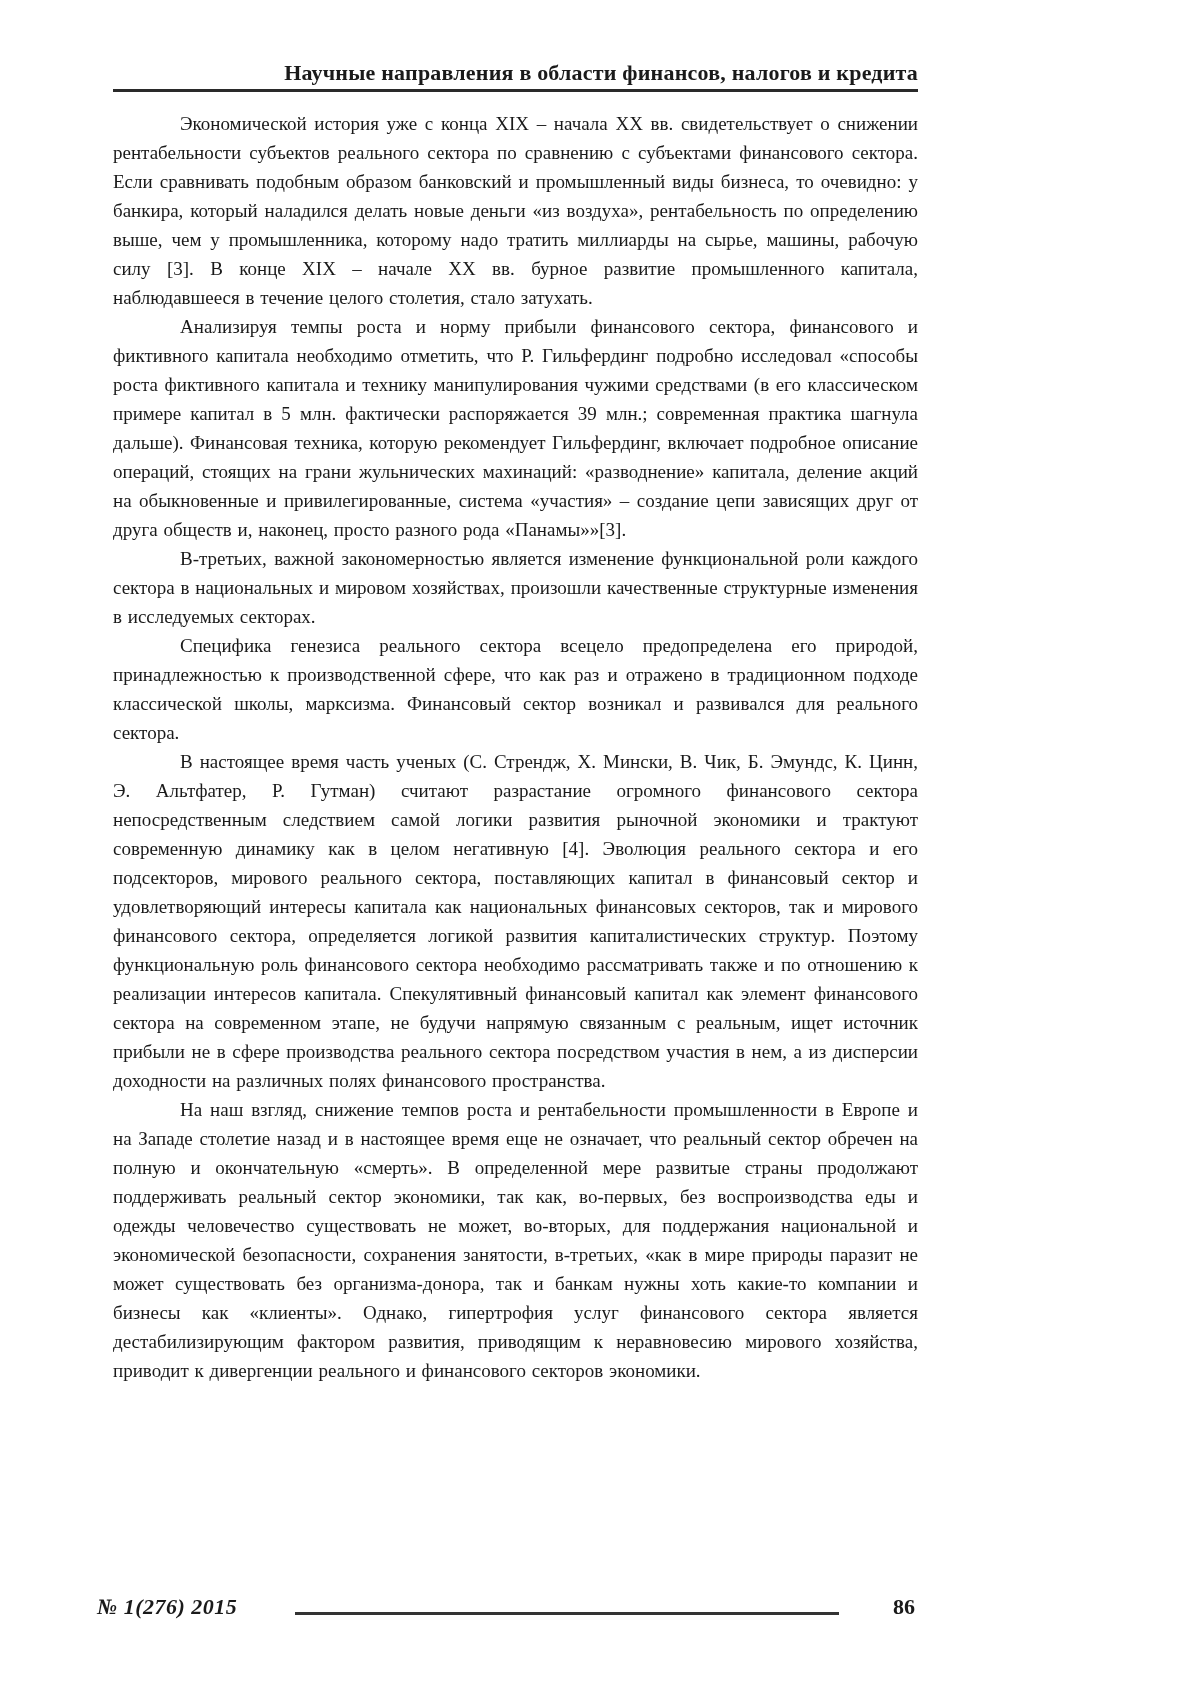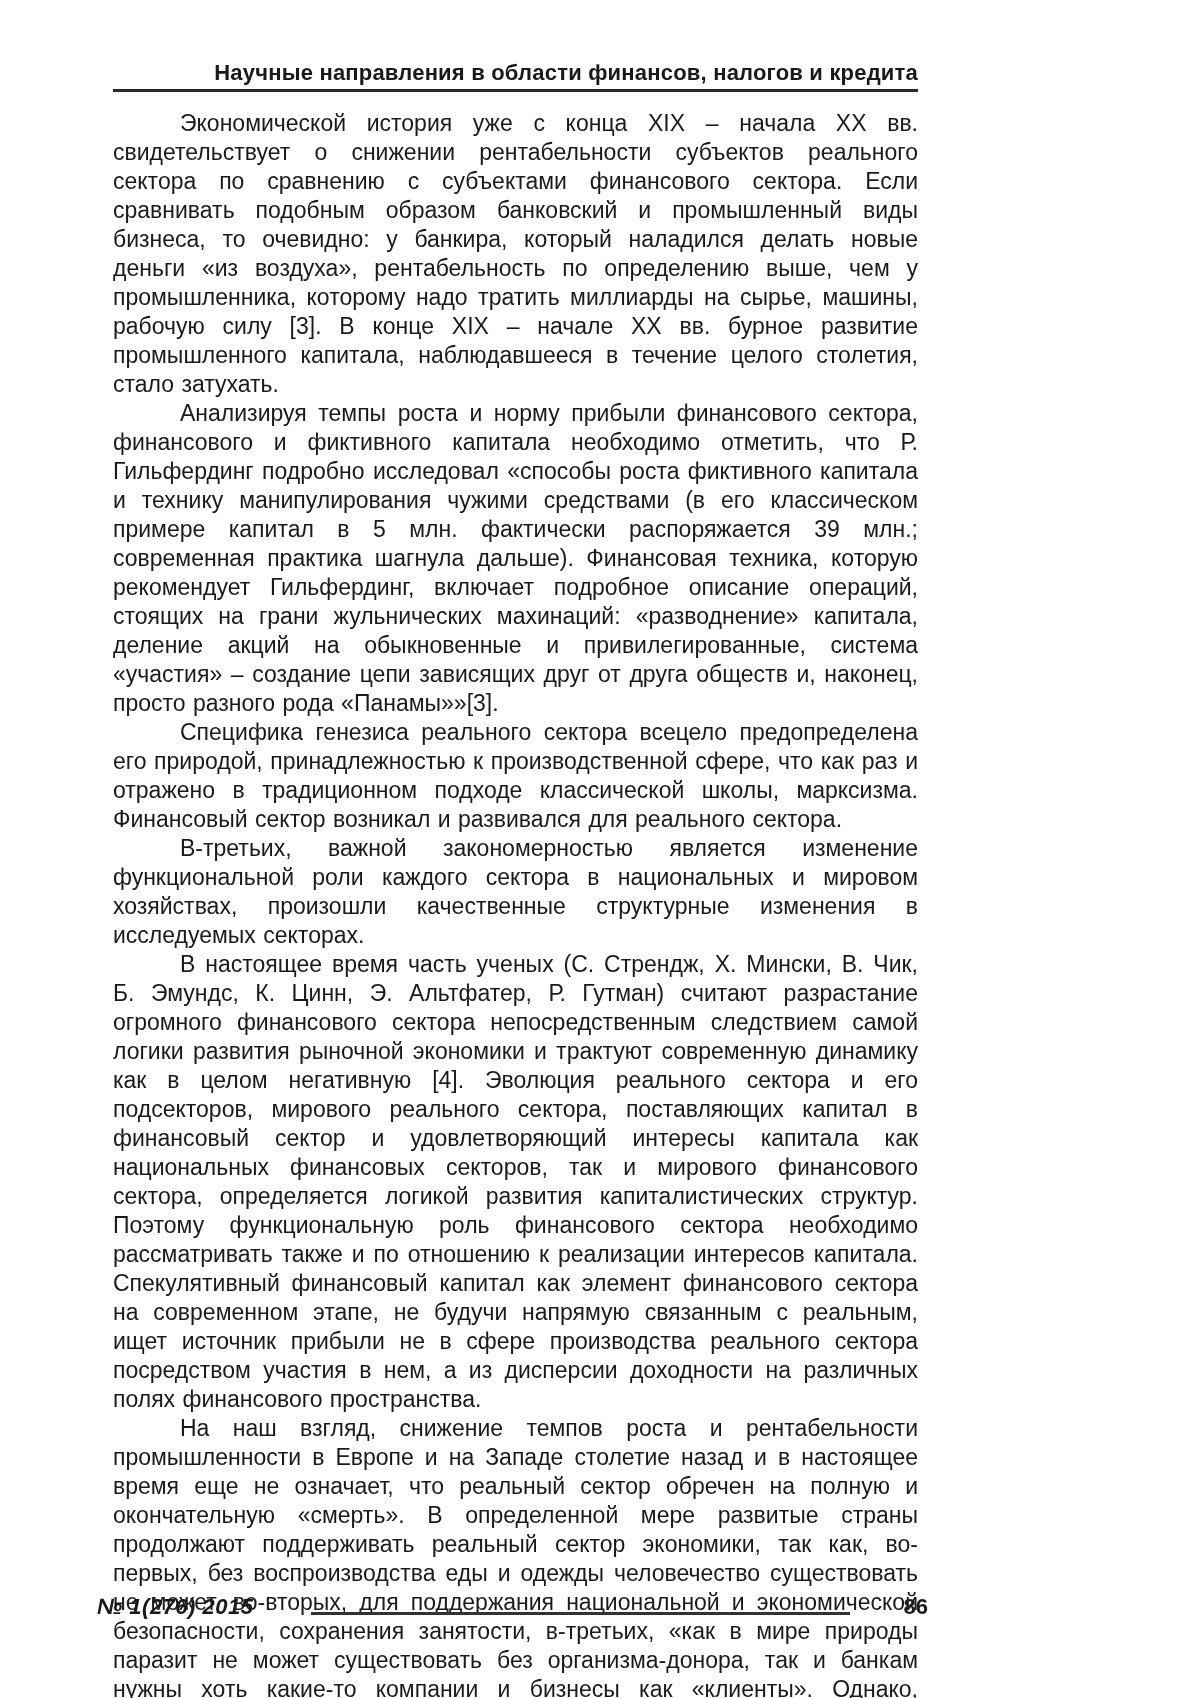--- a/index.html
+++ b/index.html
@@ -5,21 +5,21 @@
   html, body {
     margin: 0;
     padding: 0;
     background: #ffffff;
   }
   .page {
     position: relative;
     width: 1028px;
     height: 1698px;
     background: #ffffff;
-    font-family: Liberation Sans, sans-serif;
+    font-family: Liberation Serif, serif;
     color: #1a1a1a;
     overflow: hidden;
   }
   .page-header {
     margin: 0 110px 0 113px;
     padding-top: 60px;
     padding-bottom: 3px;
     border-bottom: 3px solid #2a2a2a;
   }
   .header-title {
@@ -28,30 +28,30 @@
     font-weight: bold;
     font-size: 22px;
     line-height: 26px;
     letter-spacing: 0.2px;
   }
   .article-body {
     margin: 17px 110px 0 113px;
   }
   .article-body p.body-paragraph {
     margin: 0;
-    font-size: 23px;
+    font-size: 19px;
     line-height: 29px;
     text-align: justify;
     text-indent: 67px;
     word-spacing: 1px;
   }
   .page-footer {
     position: absolute;
     left: 97px;
-    right: 100px;
+    right: 113px;
     top: 1594px;
     display: flex;
     align-items: flex-end;
     font-size: 22px;
     font-weight: bold;
     gap: 40px;
   }
   .footer-issue {
     font-style: italic;
     white-space: nowrap;
@@ -72,22 +72,22 @@
 
 <div class="page">
 
   <div class="page-header">
     <span class="header-title">Научные направления в области финансов, налогов и кредита</span>
   </div>
 
   <div class="article-body">
       <p class="body-paragraph">Экономической история уже с конца XIX – начала XX вв. свидетельствует о снижении рентабельности субъектов реального сектора по сравнению с субъектами финансового сектора.  Если сравнивать подобным образом банковский и промышленный виды бизнеса, то очевидно: у банкира, который наладился делать новые деньги «из воздуха», рентабельность по определению выше, чем у промышленника, которому надо тратить миллиарды на сырье, машины, рабочую силу [3]. В конце XIX – начале XX вв. бурное развитие промышленного капитала, наблюдавшееся в течение целого столетия, стало затухать.</p>
       <p class="body-paragraph">Анализируя темпы роста и норму прибыли финансового сектора, финансового и фиктивного капитала необходимо отметить, что Р. Гильфердинг подробно исследовал «способы роста фиктивного капитала и технику манипулирования чужими средствами (в его классическом примере капитал в 5 млн. фактически распоряжается 39 млн.; современная практика шагнула дальше). Финансовая техника, которую рекомендует Гильфердинг, включает подробное описание операций, стоящих на грани жульнических махинаций: «разводнение» капитала, деление акций на обыкновенные и привилегированные, система «участия» – создание цепи зависящих друг от друга обществ и, наконец, просто разного рода «Панамы»»[3].</p>
+      <p class="body-paragraph">В-третьих, важной закономерностью является изменение функциональной роли каждого сектора в национальных и мировом хозяйствах, произошли качественные структурные изменения в исследуемых секторах.</p>
       <p class="body-paragraph">Специфика генезиса реального сектора всецело предопределена его природой, принадлежностью к производственной сфере, что как раз и отражено в традиционном подходе классической школы, марксизма. Финансовый сектор возникал и развивался для реального сектора.</p>
-      <p class="body-paragraph">В-третьих, важной закономерностью является изменение функциональной роли каждого сектора в национальных и мировом хозяйствах, произошли качественные структурные изменения в исследуемых секторах.</p>
       <p class="body-paragraph">В настоящее время часть ученых (С. Стрендж, Х. Мински, В. Чик, Б. Эмундс, К. Цинн, Э. Альтфатер, Р. Гутман) считают разрастание огромного финансового сектора непосредственным следствием самой логики развития рыночной экономики и  трактуют современную динамику как в целом негативную [4]. Эволюция реального сектора и его подсекторов, мирового реального сектора, поставляющих капитал в финансовый сектор и удовлетворяющий интересы капитала как национальных финансовых секторов, так и мирового финансового сектора, определяется логикой развития капиталистических структур. Поэтому функциональную роль финансового сектора необходимо рассматривать также и по отношению к реализации интересов капитала. Спекулятивный финансовый капитал как элемент финансового сектора на современном этапе, не будучи напрямую связанным с реальным, ищет источник прибыли не в сфере производства реального сектора посредством участия в нем, а из дисперсии доходности на различных полях финансового пространства.</p>
       <p class="body-paragraph">На наш взгляд, снижение темпов роста и рентабельности промышленности в Европе и на Западе столетие назад и в настоящее время еще не означает, что реальный сектор обречен на полную и окончательную «смерть». В определенной мере развитые страны продолжают поддерживать реальный сектор экономики, так как, во-первых, без воспроизводства еды и одежды человечество существовать не может, во-вторых, для поддержания национальной и экономической безопасности, сохранения занятости, в-третьих, «как в мире природы паразит не может существовать без организма-донора, так и банкам нужны хоть какие-то компании и бизнесы как «клиенты». Однако, гипертрофия услуг финансового сектора является дестабилизирующим фактором развития, приводящим к неравновесию мирового хозяйства, приводит к дивергенции реального и финансового секторов экономики.</p>
     </div>
 
   <div class="page-footer">
     <span class="footer-issue">№ 1(276) 2015</span>
     <span class="footer-rule"></span>
     <span class="footer-page-number">86</span>
   </div>
 

